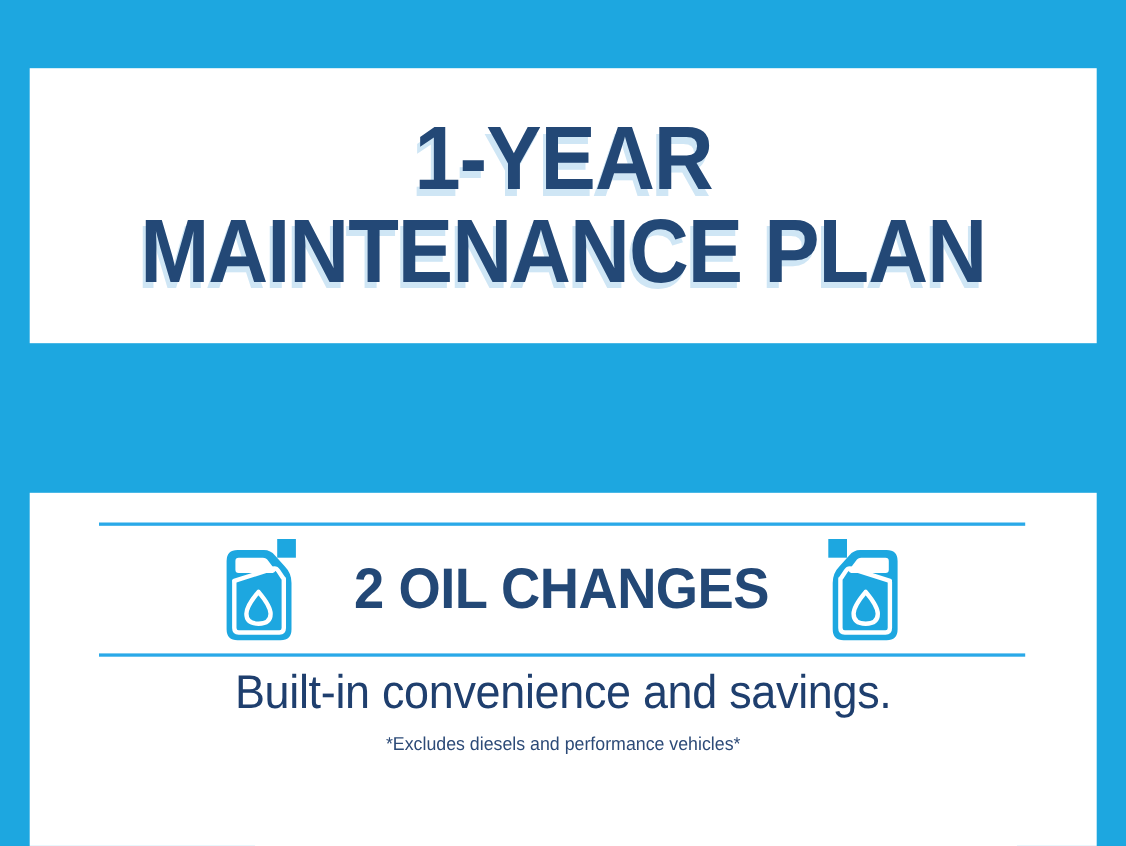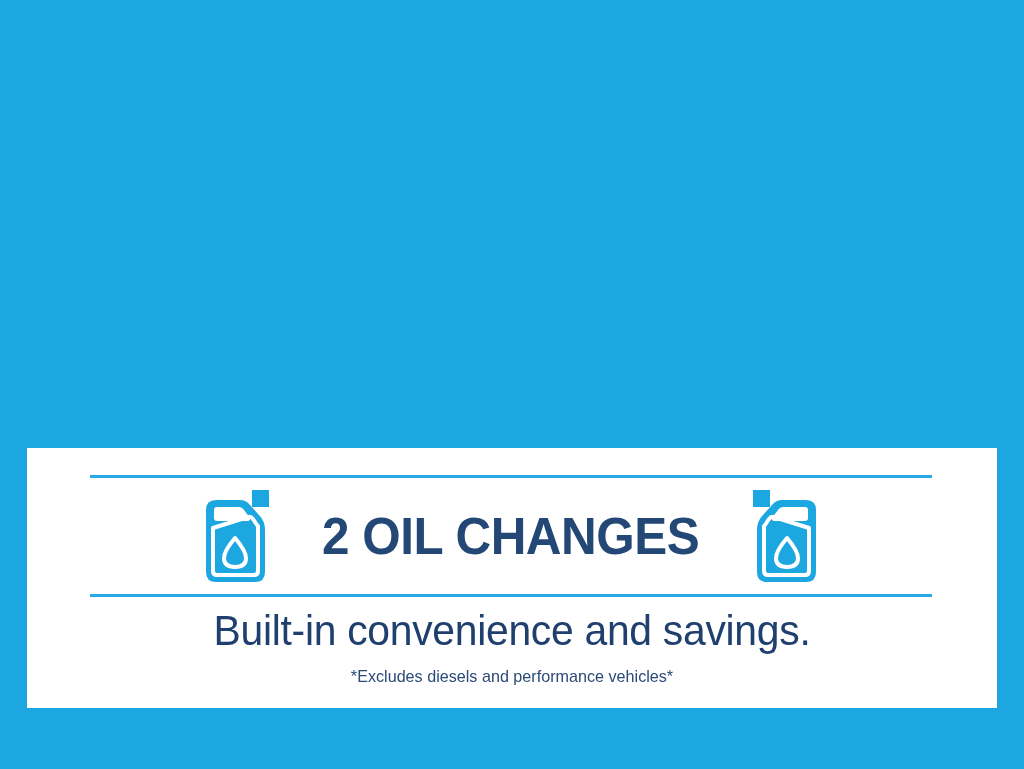--- a/index.html
+++ b/index.html
@@ -73,21 +73,21 @@
     white-space: nowrap;
     transform: scaleX(0.94);
   }
 
   
   .detail-card {
     position: absolute;
     left: 27px;
     top: 448px;
     width: 970px;
-    height: 260px;
+    height: 321px;
     background: #ffffff;
   }
   .divider {
     position: absolute;
     left: 63px;
     width: 842px;
     height: 3px;
     background: #2aa9e8;
   }
   .divider-top { top: 27px; }
@@ -142,20 +142,24 @@
     font-size: 17px;
     white-space: nowrap;
     transform: scaleX(0.95);
   }
 </style>
 </head>
 <body>
 
 <div class="poster">
 
+  <div class="headline-card">
+    <div class="headline-line headline-line-1">1-YEAR</div>
+    <div class="headline-line headline-line-2">MAINTENANCE PLAN</div>
+  </div>
 
 
   <div class="detail-card">
 
     <div class="divider divider-top"></div>
 
     <div class="offer-row">
 
       <span class="jug-wrap">
         <svg class="jug-icon" width="76" height="96" viewBox="0 0 76 96" aria-hidden="true">

